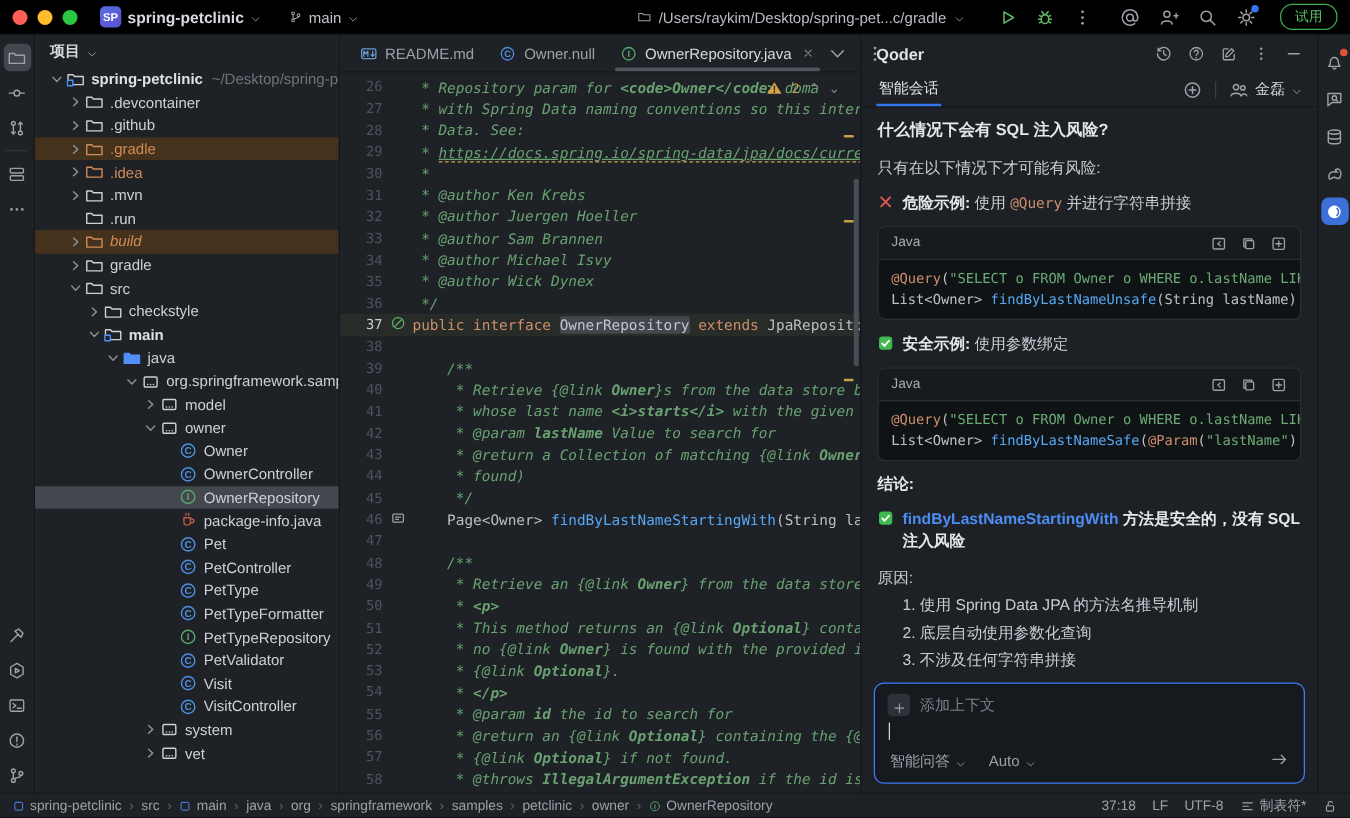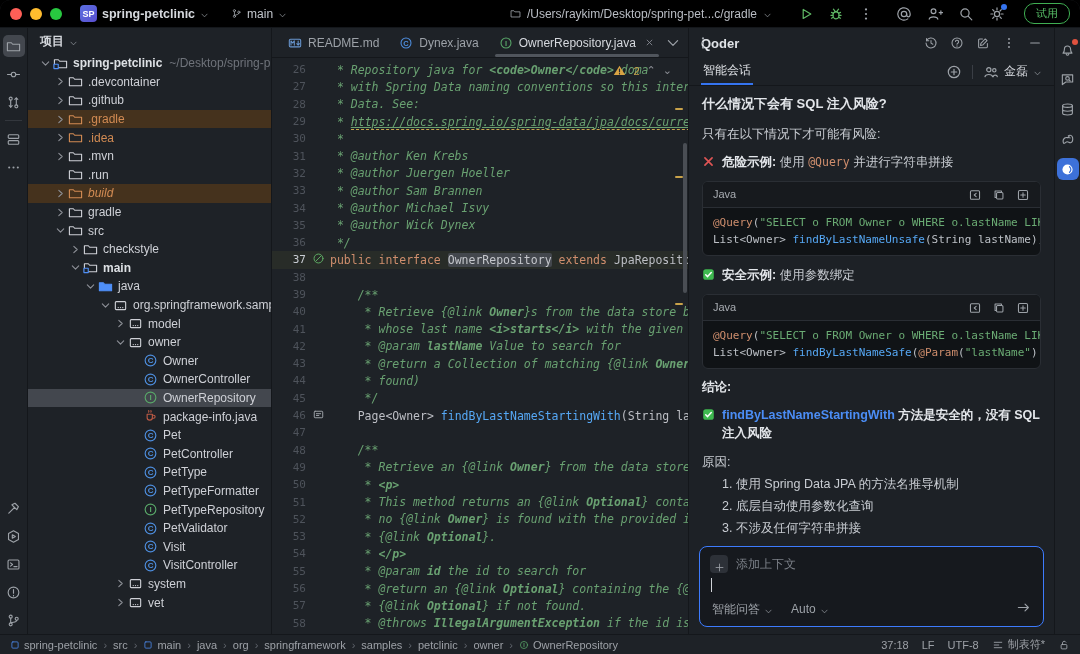--- a/index.html
+++ b/index.html
@@ -582,21 +582,21 @@
                 <rect x="1.5" y="3.6" width="13" height="8.8" rx="1.4" stroke="#6997d0"></rect>
                 <path d="M3.4 10.4V5.6l1.9 2.4 1.9-2.4v4.8M11.6 5.6v4.8M10 8.8l1.6 1.6 1.6-1.6" stroke="#6997d0"></path>
               </svg></span>
             <span>README.md</span>
           </div>
           <div class="tab">
             <span class="ic"><svg viewBox="0 0 16 16" width="100%" height="100%" fill="none" stroke="currentColor" stroke-width="1.2" stroke-linecap="round" stroke-linejoin="round">
                 <circle cx="8" cy="8" r="5.7" stroke="#4e8fe0"></circle>
                 <text x="8" y="10.9" text-anchor="middle" font-size="8.5" fill="#4e8fe0" stroke="none" font-family="Liberation Sans,sans-serif" font-weight="bold">C</text>
               </svg></span>
-            <span>Dynex.java</span>
+            <span>Owner.null</span>
           </div>
           <div class="tab active">
             <span class="ic"><svg viewBox="0 0 16 16" width="100%" height="100%" fill="none" stroke="currentColor" stroke-width="1.2" stroke-linecap="round" stroke-linejoin="round">
                 <circle cx="8" cy="8" r="5.7" stroke="#59a869"></circle>
                 <text x="8" y="10.9" text-anchor="middle" font-size="8.5" fill="#59a869" stroke="none" font-family="Liberation Sans,sans-serif" font-weight="bold">I</text>
               </svg></span>
             <span>OwnerRepository.java</span>
             <span class="ic close"><svg viewBox="0 0 16 16" width="100%" height="100%" fill="none" stroke="currentColor" stroke-width="1.2" stroke-linecap="round" stroke-linejoin="round">
                 <path d="M4.5 4.5l7 7M11.5 4.5l-7 7"></path>
               </svg></span>
@@ -610,21 +610,21 @@
                 <circle cx="8" cy="8" r="1.1" fill="currentColor" stroke="none"></circle>
                 <circle cx="8" cy="12.6" r="1.1" fill="currentColor" stroke="none"></circle>
               </svg></span>
           </div>
         </div>
       <div class="code-wrap">
         <div id="code">
             <div class="cl">
               <span class="ln">26</span>
               <span class="gi"></span>
-              <span class="ct"><span class="tk-cm"> * Repository java for </span><span class="tk-cmb">&lt;code&gt;Owner&lt;/code&gt;</span><span class="tk-cm"> doma</span></span>
+              <span class="ct"><span class="tk-cm"> * Repository param for </span><span class="tk-cmb">&lt;code&gt;Owner&lt;/code&gt;</span><span class="tk-cm"> doma</span></span>
             </div>
             <div class="cl">
               <span class="ln">27</span>
               <span class="gi"></span>
               <span class="ct"><span class="tk-cm"> * with Spring Data naming conventions so this interface</span></span>
             </div>
             <div class="cl">
               <span class="ln">28</span>
               <span class="gi"></span>
               <span class="ct"><span class="tk-cm"> * Data. See:</span></span>

